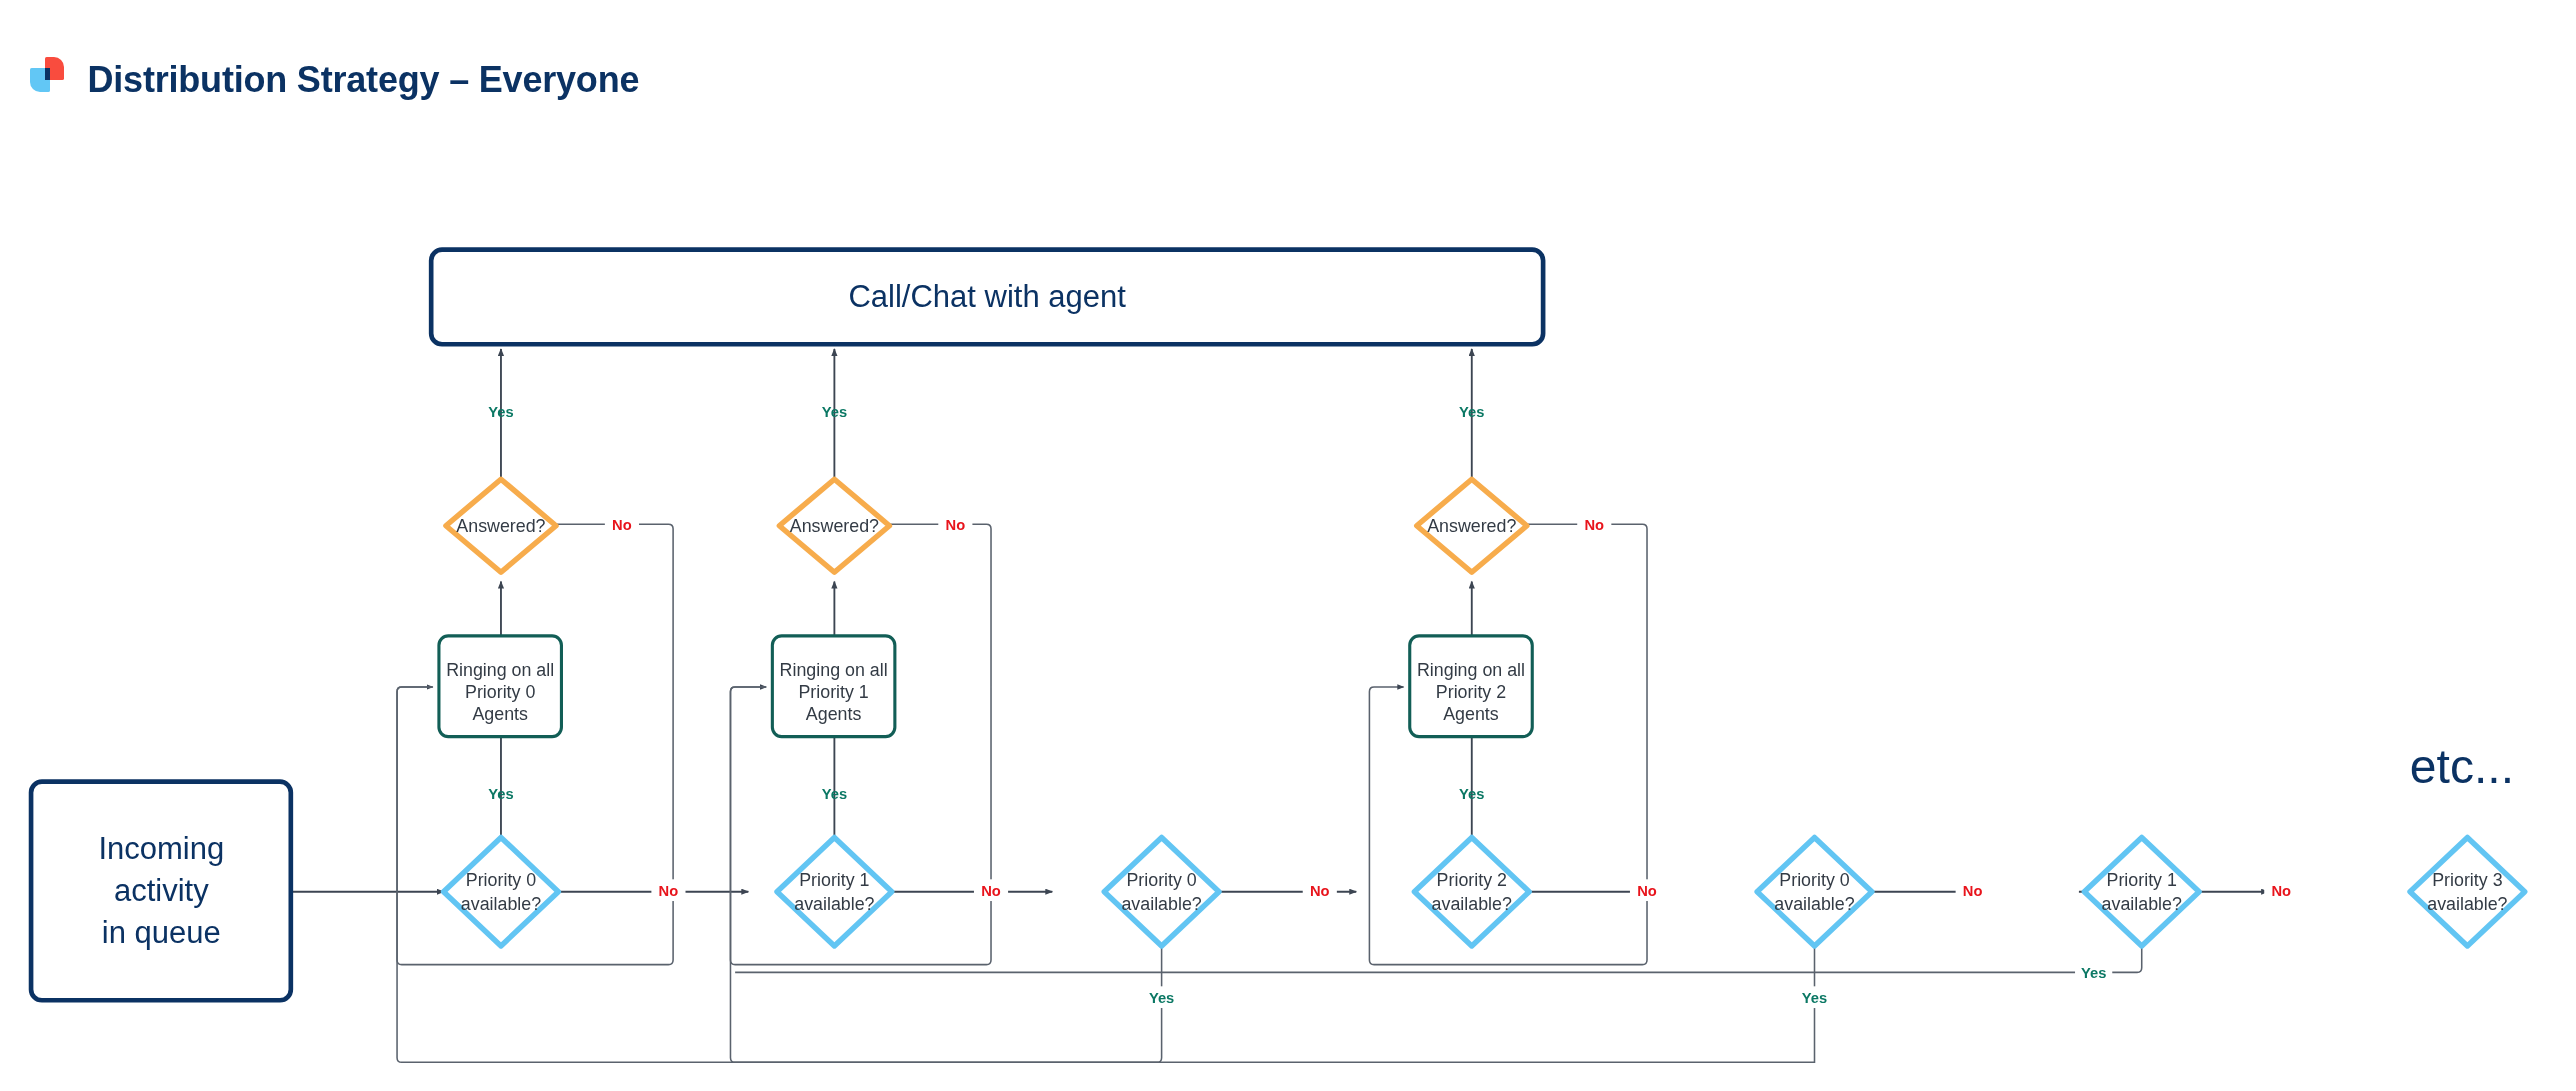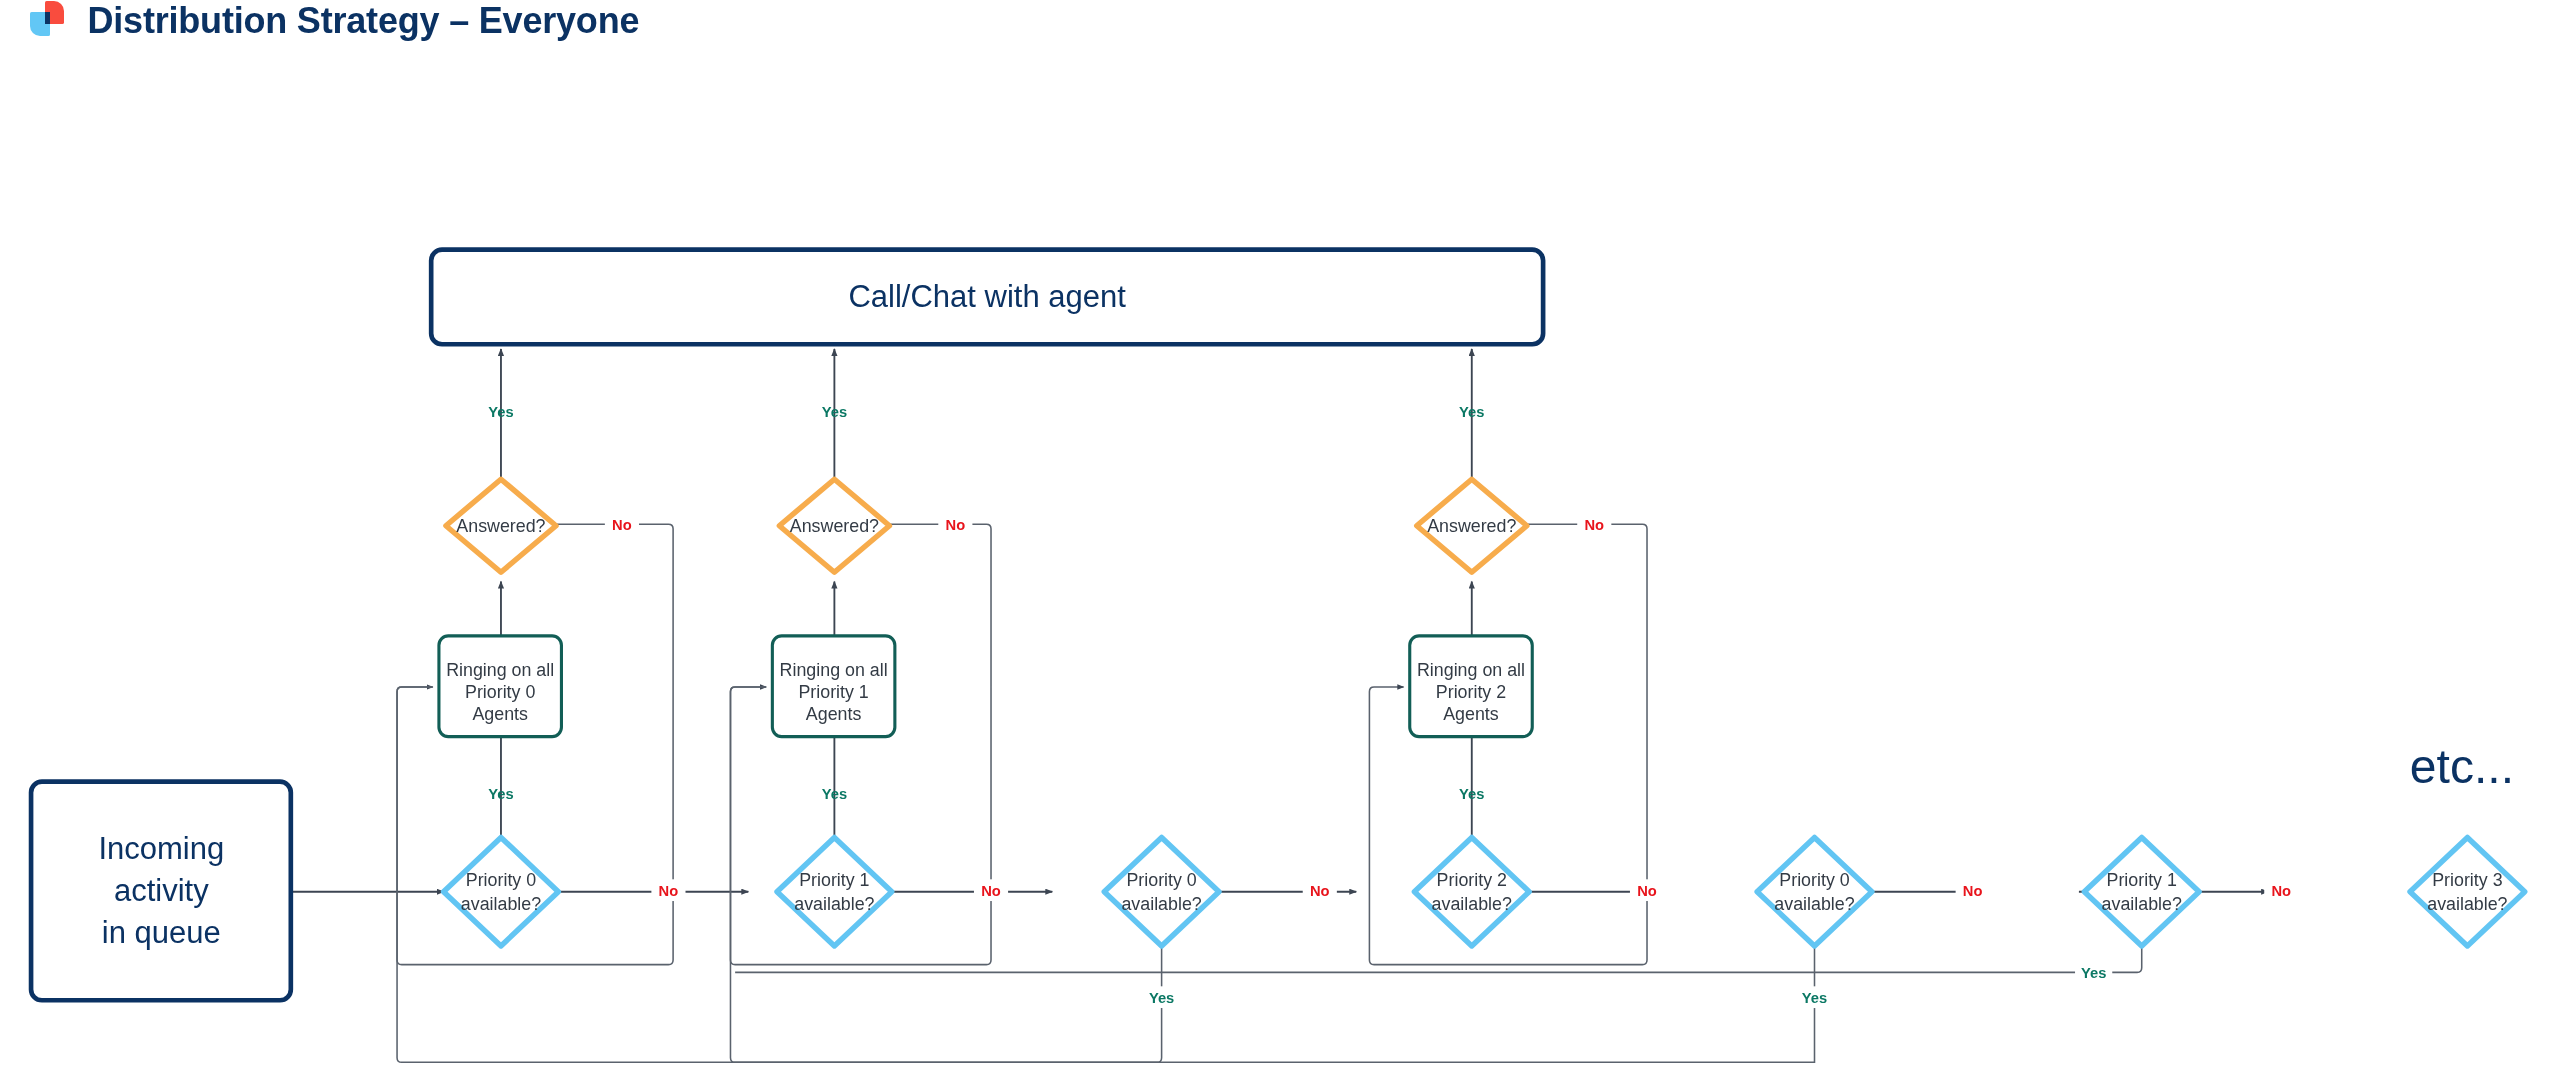--- a/index.html
+++ b/index.html
@@ -17,21 +17,21 @@
     height: 1091px;
     background: #ffffff;
   }
   
   #header {
     position: absolute;
     left: 0; top: 0;
     width: 2528px;
     height: 101px;
     display: flex;
-    align-items: flex-start;
+    align-items: flex-end;
     padding-left: 29.5px;
     box-sizing: border-box;
   }
   #logo {
     position: relative;
     width: 36px;
     height: 45px;
     flex: 0 0 auto;
     margin-right: 22px;
   }

